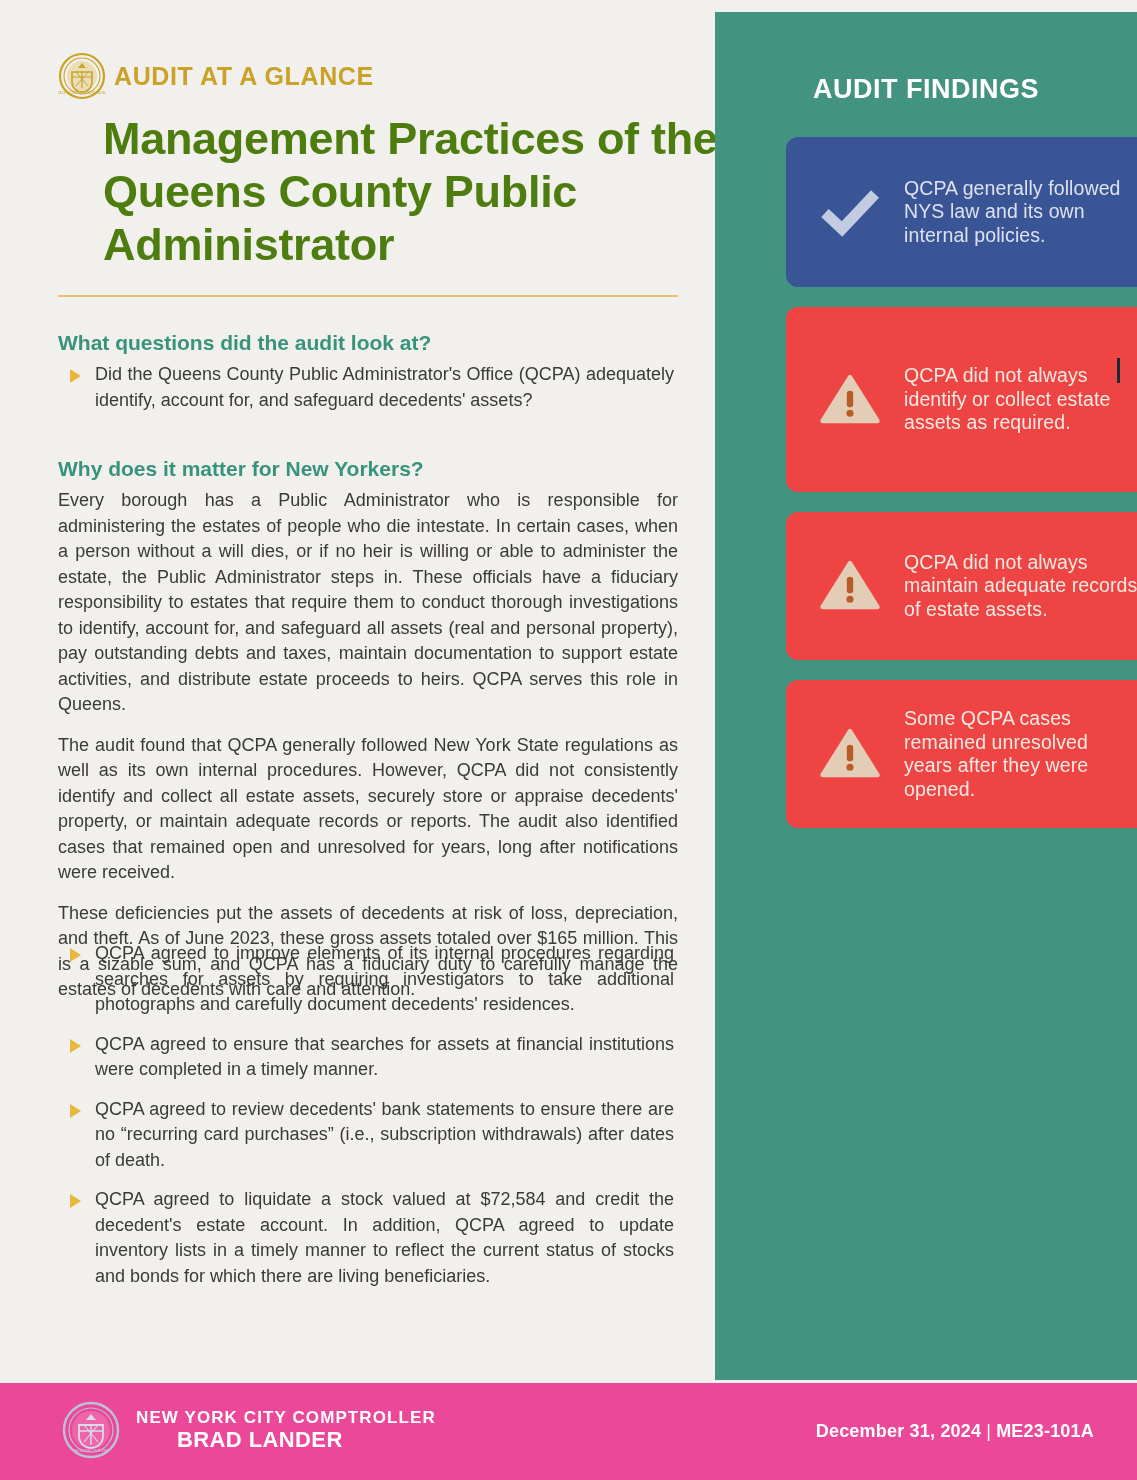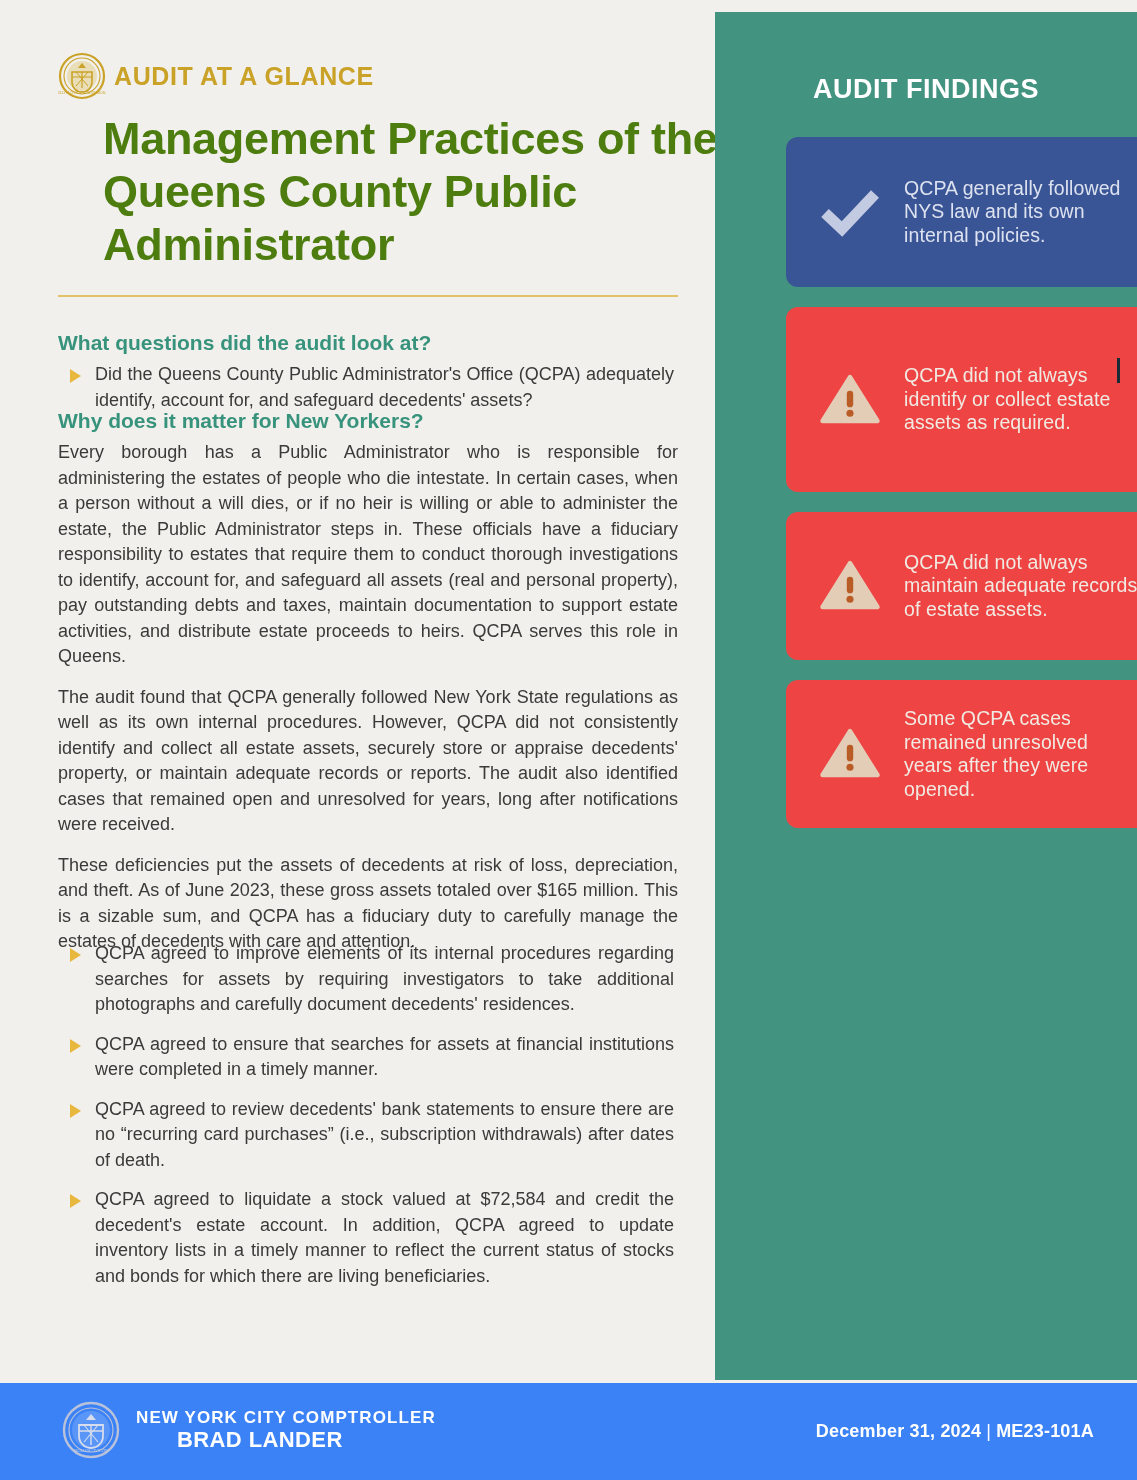--- a/index.html
+++ b/index.html
@@ -168,31 +168,31 @@
     left: 8px;
     top: 7px;
     width: 0;
     height: 0;
     border-left: 11px solid #e8b73e;
     border-top: 7px solid transparent;
     border-bottom: 7px solid transparent;
   }
 
   .blk-q       { position: absolute; left: 58px; top: 330px; width: 620px; }
-  .blk-why     { position: absolute; left: 58px; top: 408px; width: 620px; }
+  .blk-why     { position: absolute; left: 58px; top: 456px; width: 620px; }
   .blk-changes { position: absolute; left: 58px; top: 937px; width: 620px; }
 
   
   .footer {
     position: absolute;
     left: 0;
     top: 1383px;
     width: 1137px;
     height: 97px;
-    background: #3b82f6;
+    background: #ec4899;
   }
   .footer-left {
     position: absolute;
     left: 62px;
     top: 18px;
     display: flex;
     align-items: center;
     gap: 16px;
   }
   .footer-seal { width: 58px; height: 58px; }

